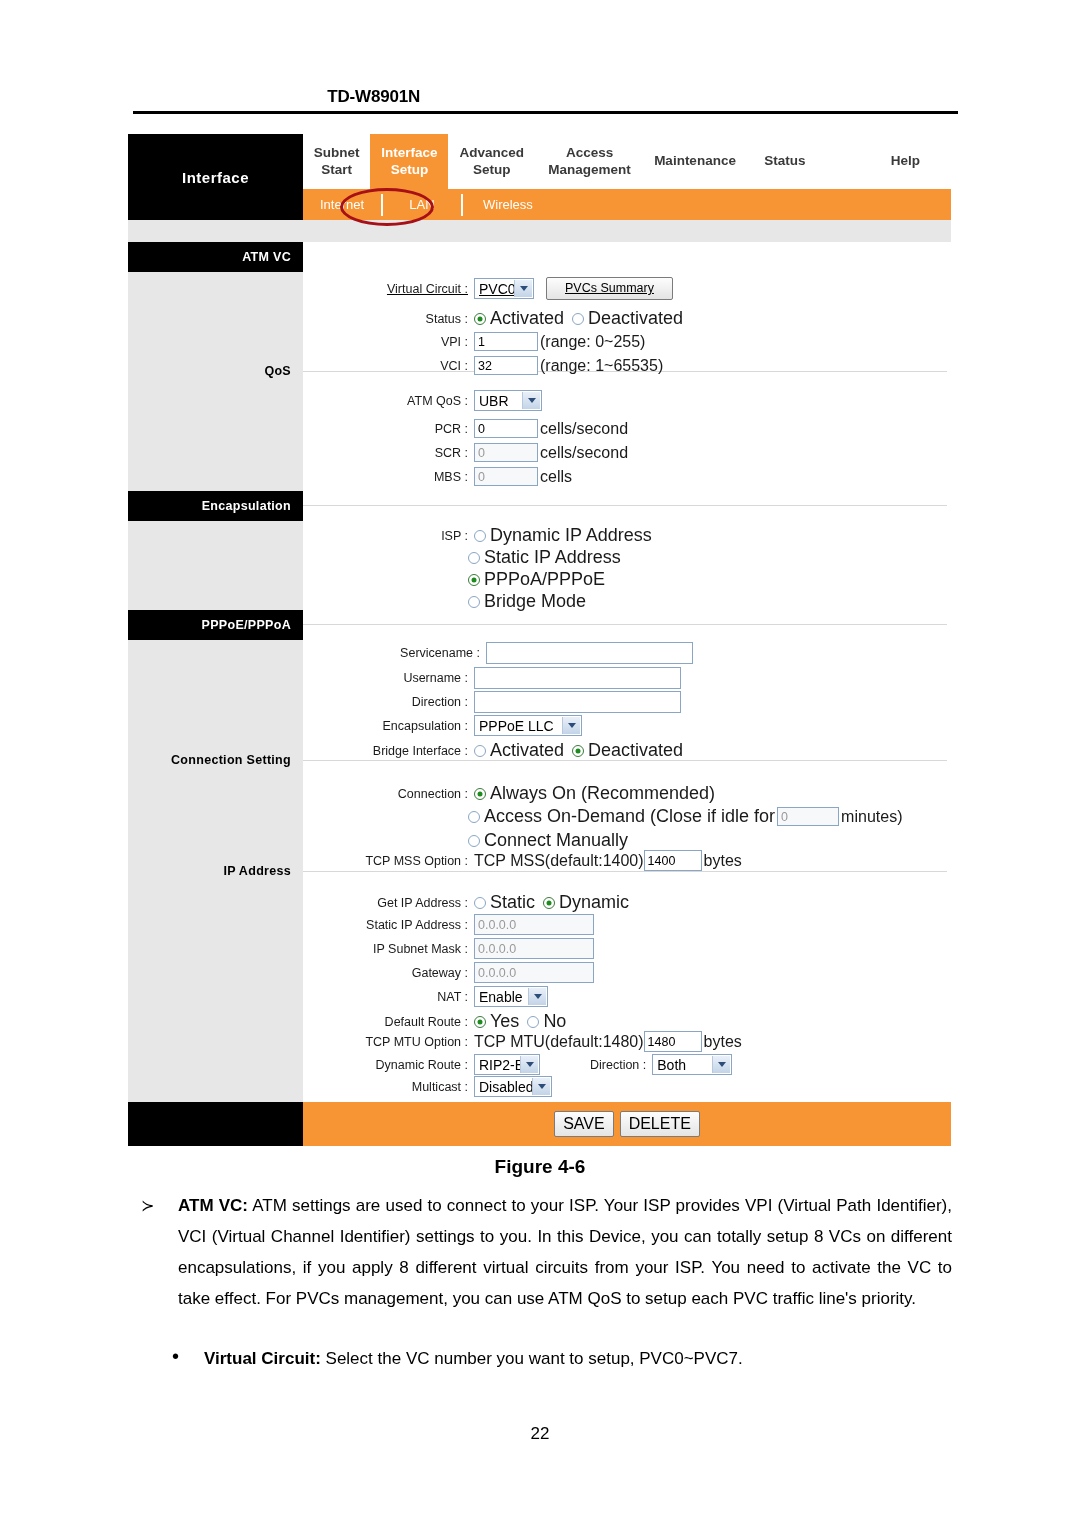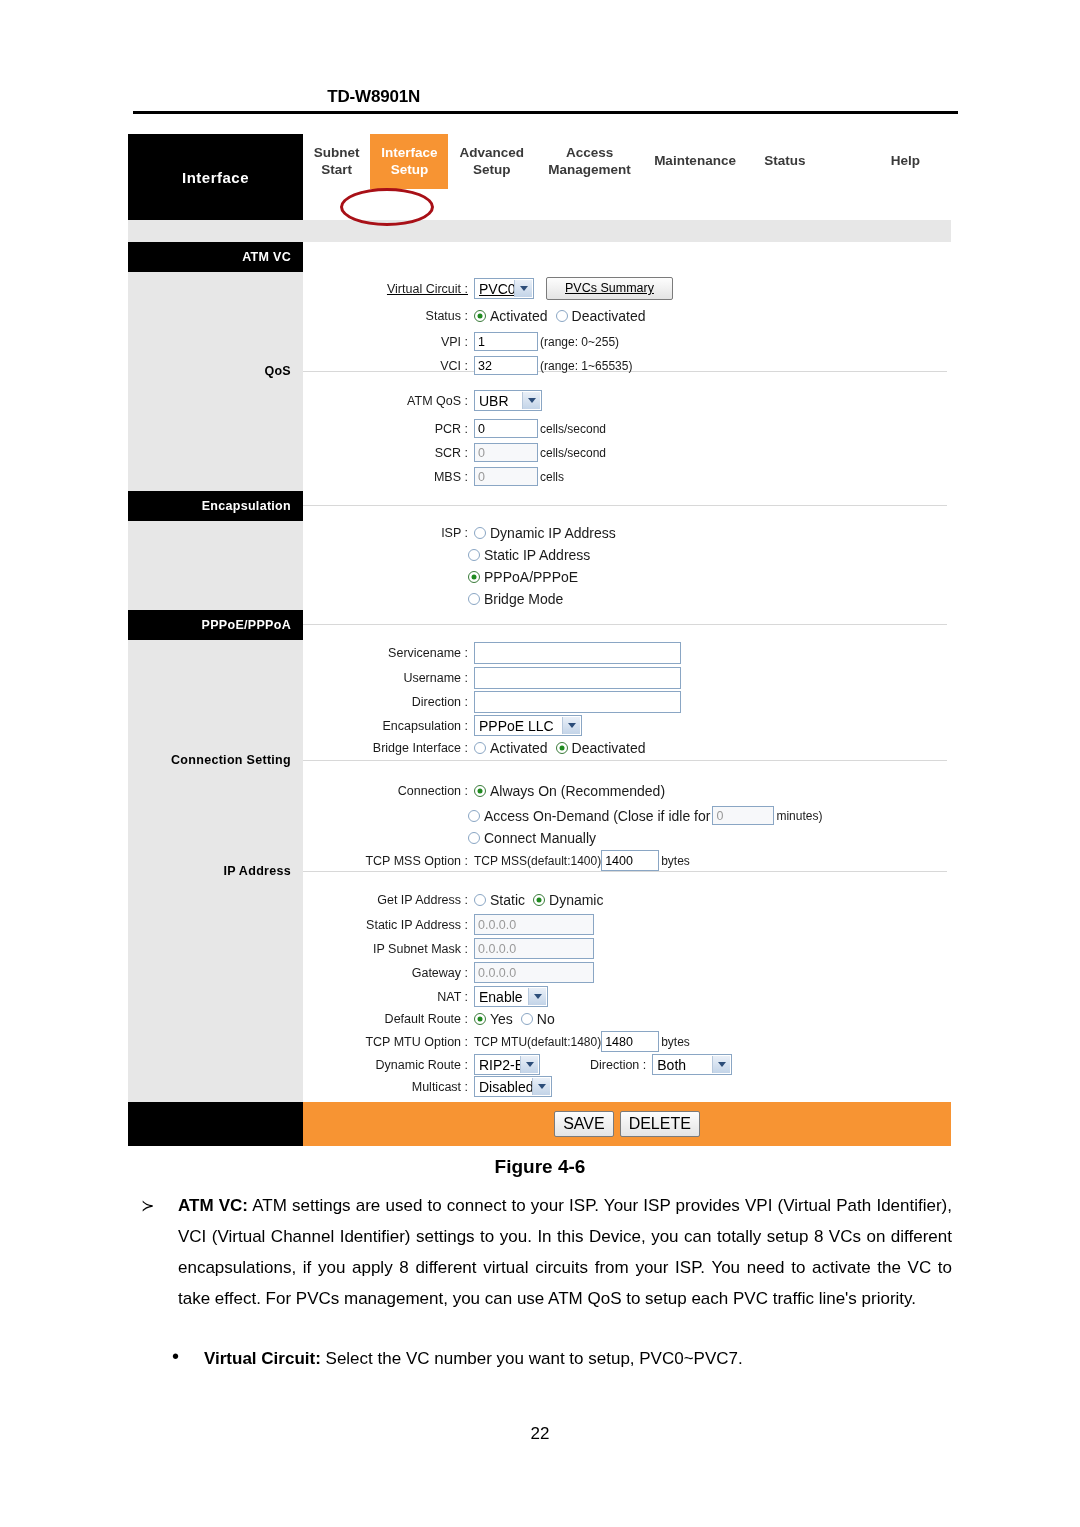--- a/index.html
+++ b/index.html
@@ -111,21 +111,21 @@
   }
 
   
   .form{position:absolute; left:175px; top:0; right:0; height:860px;}
   .row{position:absolute; display:flex; align-items:center; white-space:nowrap;}
   .lbl{
     font-size:12.5px; color:#1a1a1a; text-align:right;
     display:inline-block;
   }
   .lbl-w{width:165px; padding-right:6px;}
-  .hint{font-size:12px; color:#1a1a1a; margin-left:2px;}
+  .hint{font-size:16px; color:#1a1a1a; margin-left:2px;}
 
   input.txt{
     font-family:"Liberation Sans", sans-serif;
     font-size:12.5px; color:#000;
     border:1px solid #8aa6c4; background:#fff;
     height:19px; box-sizing:border-box; padding:0 3px; outline:none;
   }
   input.txt.dim{color:#9a9a9a;}
   input.txt.grey{background:#f7f8fa;}
 
@@ -152,21 +152,21 @@
     border:1.5px solid #8aa6c4; background:#fff;
     display:inline-block; margin-right:4px; position:relative;
     box-sizing:border-box; flex:none;
   }
   .radio.on .dot{border-color:#3a7b3a;}
   .radio.on .dot::after{
     content:""; position:absolute; left:50%; top:50%;
     width:5px;height:5px;border-radius:50%;background:#1f8a1f;
     transform:translate(-50%,-50%);
   }
-  .radio .rl{font-size:14px; color:#1a1a1a;}
+  .radio .rl{font-size:18px; color:#1a1a1a;}
 
   .btn{
     font-family:"Liberation Sans", sans-serif; font-size:12.5px; color:#000;
     background:linear-gradient(#fdfdfd,#e4e4e4);
     border:1px solid #7b7b7b; border-radius:2px;
     padding:2px 10px; cursor:pointer; line-height:1.2;
   }
 
   
   .actionbar{position:relative; height:44px;}
@@ -235,20 +235,27 @@
         <span>Maintenance</span>
       </div>
       <div class="tab t-status">
         <span>Status</span>
       </div>
       <div class="tab t-help">
         <span>Help</span>
       </div>
     </div>
 
+    <div class="subtabs">
+      <div class="subtab s-internet">Internet</div>
+      <div class="sep"></div>
+      <div class="subtab s-lan">LAN</div>
+      <div class="sep"></div>
+      <div class="subtab s-wireless">Wireless</div>
+    </div>
 
     <div class="annot-ellipse"></div>
   </div>
 
   <div class="strip"></div>
 
   <div class="panel">
     <div class="sidecol"></div>
 
     <div class="sec-head" style="top:0px;">ATM VC</div>
@@ -344,21 +351,21 @@
           <span class="rl">PPPoA/PPPoE</span>
         </span>
       </div>
       <div class="row" style="left:165px; top:349px;">
         <span class="radio">
           <span class="dot"></span>
           <span class="rl">Bridge Mode</span>
         </span>
       </div>
 
-      <div class="row" style="left:0; top:400px;">
+      <div class="row" style="left:12px; top:400px;">
         <span class="lbl lbl-w">Servicename :</span>
         <input class="txt" style="width: 207px; height: 22px;" value="">
       </div>
 
       <div class="row" style="left:0; top:425px;">
         <span class="lbl lbl-w">Username :</span>
         <input class="txt" style="width: 207px; height: 22px;" value="">
       </div>
 
       <div class="row" style="left:0; top:449px;">

